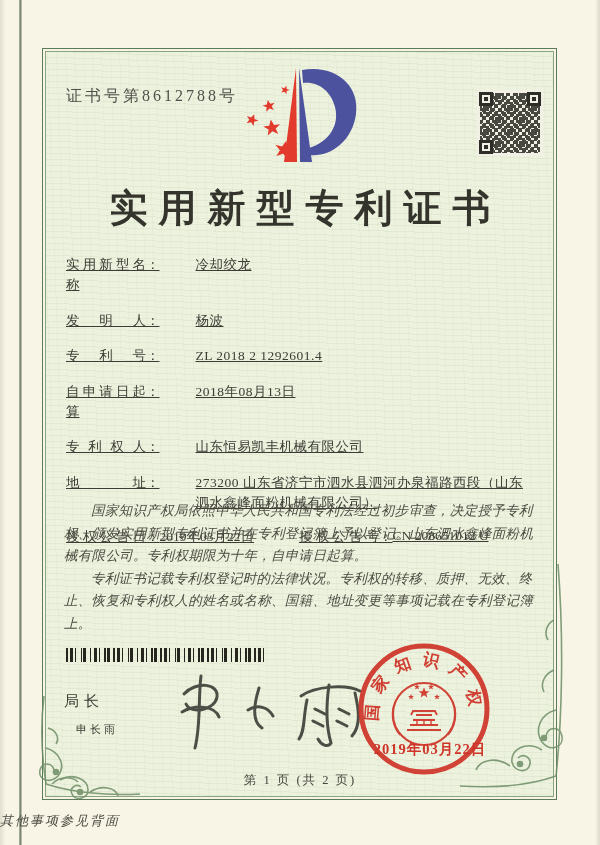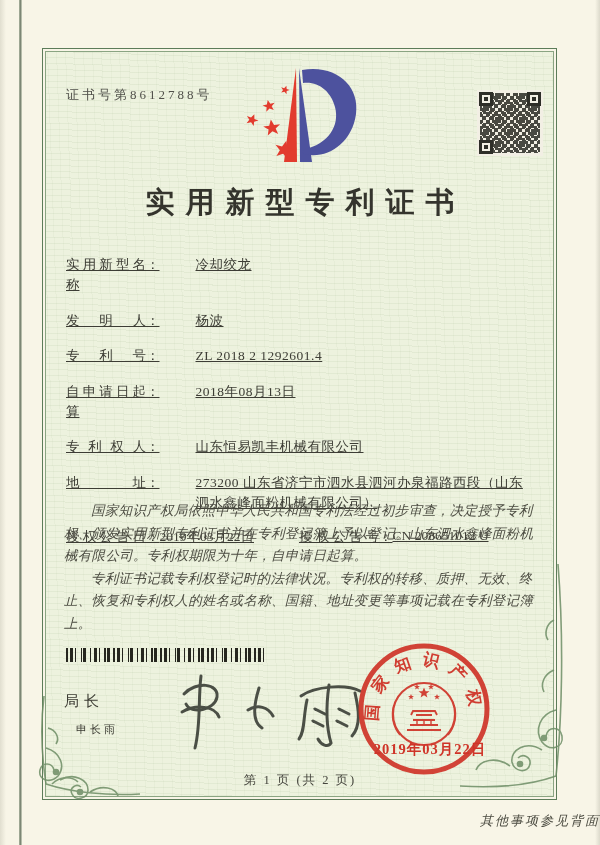--- a/index.html
+++ b/index.html
@@ -19,34 +19,34 @@
     background:linear-gradient(90deg,#9aa68f,#5d6b58,#c9cfbc); opacity:.8; }
   
   .frame{ position:absolute; left:42px; top:48px; width:515px; height:752px;
     border:1.5px solid #5c7c59; padding:2px; }
   .frame-inner{ width:100%; height:100%; border:1px solid #8aa482;
     background:
       repeating-linear-gradient(2deg, rgba(130,160,110,.10) 0 1px, rgba(0,0,0,0) 1px 6px),
       repeating-linear-gradient(88deg, rgba(130,160,110,.06) 0 1px, rgba(0,0,0,0) 1px 9px),
       #edf2de;
   }
-  .cert-no{ position:absolute; left:66px; top:86px; font-size:13px; letter-spacing:3px; color:#50504a; }
+  .cert-no{ position:absolute; left:66px; top:86px; font-size:16px; letter-spacing:3px; color:#50504a; }
   .logo{ position:absolute; left:236px; top:62px; }
   .qr{ position:absolute; left:477px; top:90px; width:66px; height:66px; background:#f2efe4;
     box-shadow:inset 0 0 0 2px #f2efe4; }
   .qr .modules{ position:absolute; inset:3px;
     background:
       repeating-conic-gradient(#3a3a34 0 25%, rgba(0,0,0,0) 0 50%) 0 0/6px 6px,
       repeating-conic-gradient(#3a3a34 0 25%, rgba(0,0,0,0) 0 50%) 2px 3px/8px 8px;
     opacity:.92; }
   .qr .finder{ position:absolute; width:14px; height:14px; border:3px solid #2e2e28; background:#f2efe4; }
   .qr .finder::after{ content:""; position:absolute; inset:2px; background:#2e2e28; }
   .qr .f-tl{ left:2px; top:2px; } .qr .f-tr{ right:2px; top:2px; } .qr .f-bl{ left:2px; bottom:2px; }
   .title{ position:absolute; left:0; top:183px; width:100%; text-align:center;
-    font-size:29px; font-weight:600; letter-spacing:11px; color:#34342d; text-indent:11px; }
+    font-size:38px; font-weight:600; letter-spacing:11px; color:#34342d; text-indent:11px; }
   .fields{ position:absolute; left:66px; top:255px; width:468px; font-size:13.5px; color:#3d3d35;text-decoration:underline; }
   .frow{ display:flex; align-items:flex-start; line-height:20px; margin-bottom:15.5px; }
   .flabel{ display:inline-block; width:80px; text-align:justify; text-align-last:justify; flex:none; }
   .colon{ flex:none; }
   .fvalue{ flex:1; letter-spacing:.5px;margin-left:36px; }
   .grant-row{ display:flex; margin-top:2px; }
   .grant-pair{ display:flex; }
   .grant-pair + .grant-pair{ margin-left:45px; }
   .body-text{ position:absolute; left:64px; top:500px; width:470px; font-size:13.5px;
     line-height:22.5px; color:#4c4c42; font-style:italic; }
@@ -58,21 +58,21 @@
   .sig-title{ position:absolute; left:64px; top:692px; font-size:15px; letter-spacing:5px;
     color:#3b3b33; font-family:"Liberation Sans","DejaVu Sans",sans-serif; }
   .sig-name{ position:absolute; left:76px; top:722px; font-size:11px; letter-spacing:3px;
     color:#3b3b33; font-family:Liberation Mono, monospace; }
   .sig-hand{ position:absolute; left:162px; top:666px; }
   .seal{ position:absolute; left:349px; top:634px; }
   .seal-date{ position:absolute; left:360px; top:740px; width:140px; text-align:center;
     color:#cf3428; font-size:14.5px; letter-spacing:1px; font-weight:600; }
   .page-ind{ position:absolute; left:0; top:772px; width:100%; text-align:center;
     font-size:12.5px; color:#46463e; letter-spacing:2px; }
-  .bottom-note{ position:absolute; left:0; top:812px; width:100%; text-align:right;
+  .bottom-note{ position:absolute; left:0; top:812px; width:100%; text-align:left;
     font-size:13px; color:#4c4c42; font-style:italic; letter-spacing:2px; }
   .flourish{ position:absolute; pointer-events:none; }
   .fl-bl{ left:30px; top:688px; }
   .fl-br{ right:28px; top:560px; transform:scaleX(-1); }
 </style>
 </head>
 <body>
 
 <div class="binding"></div>
 

